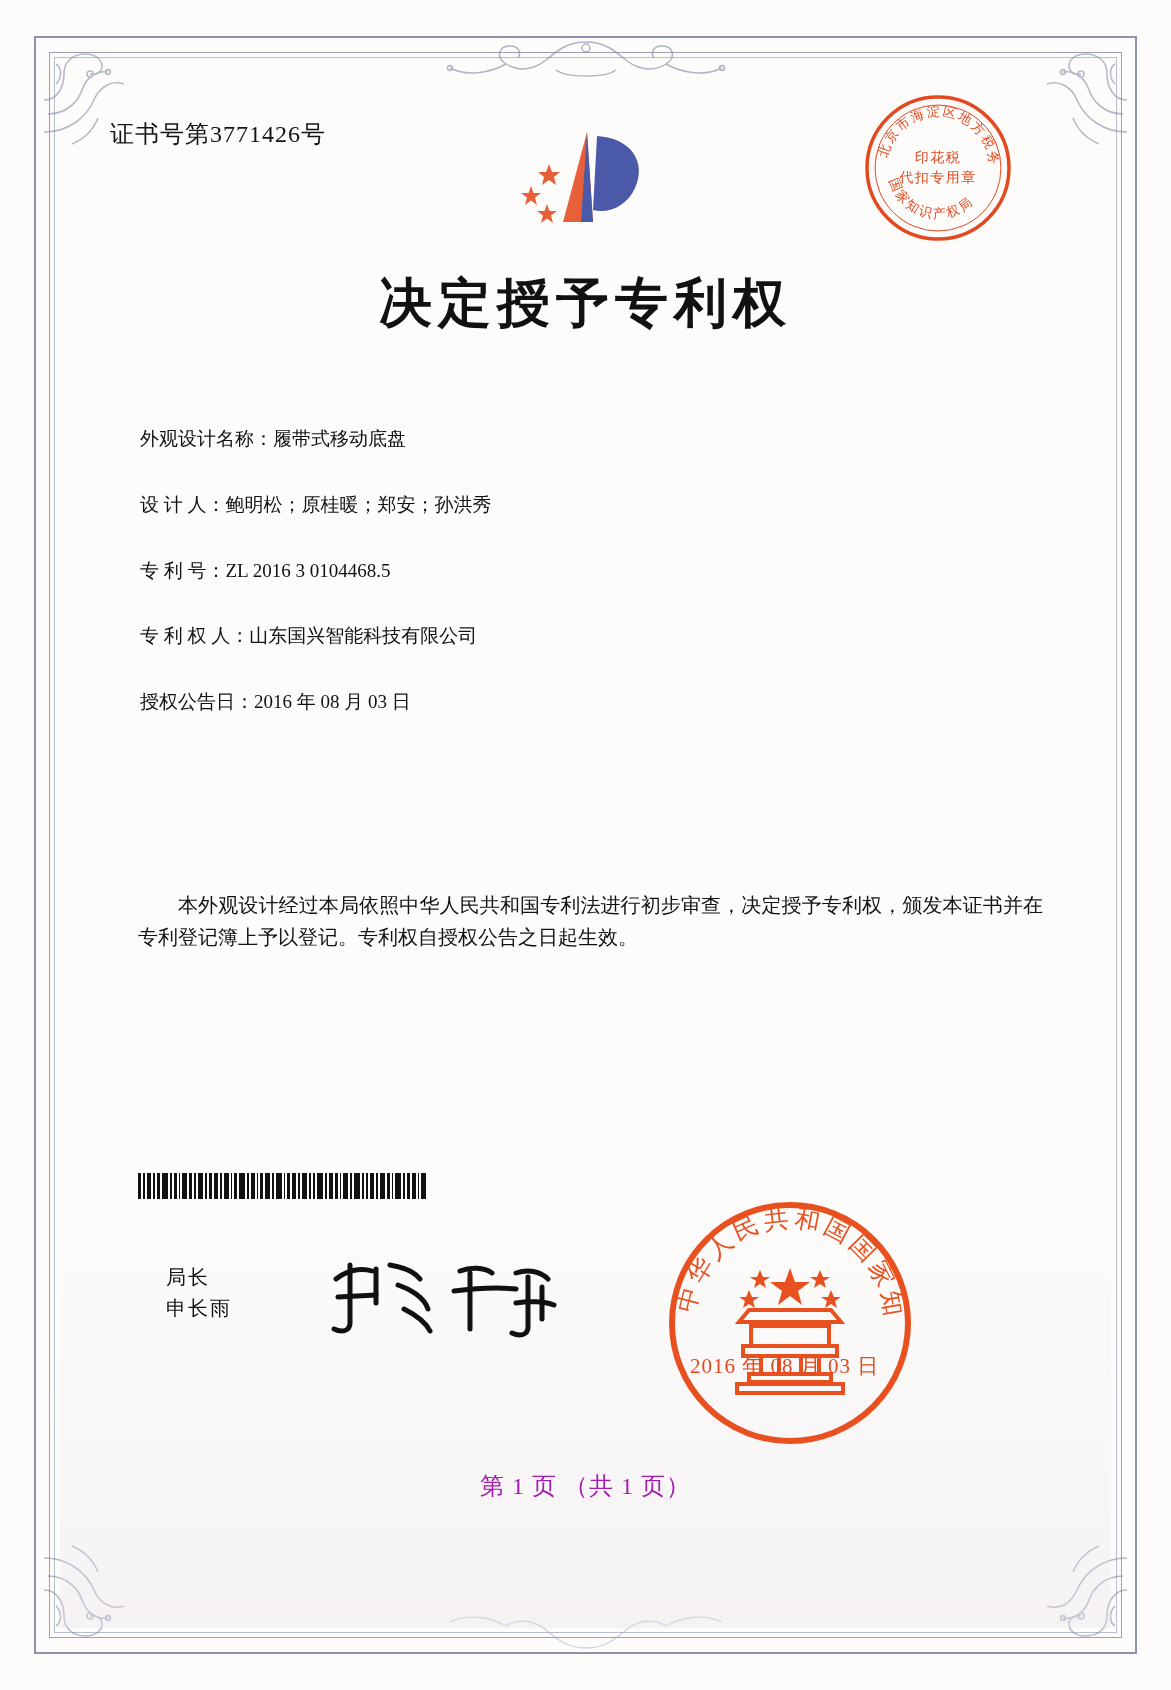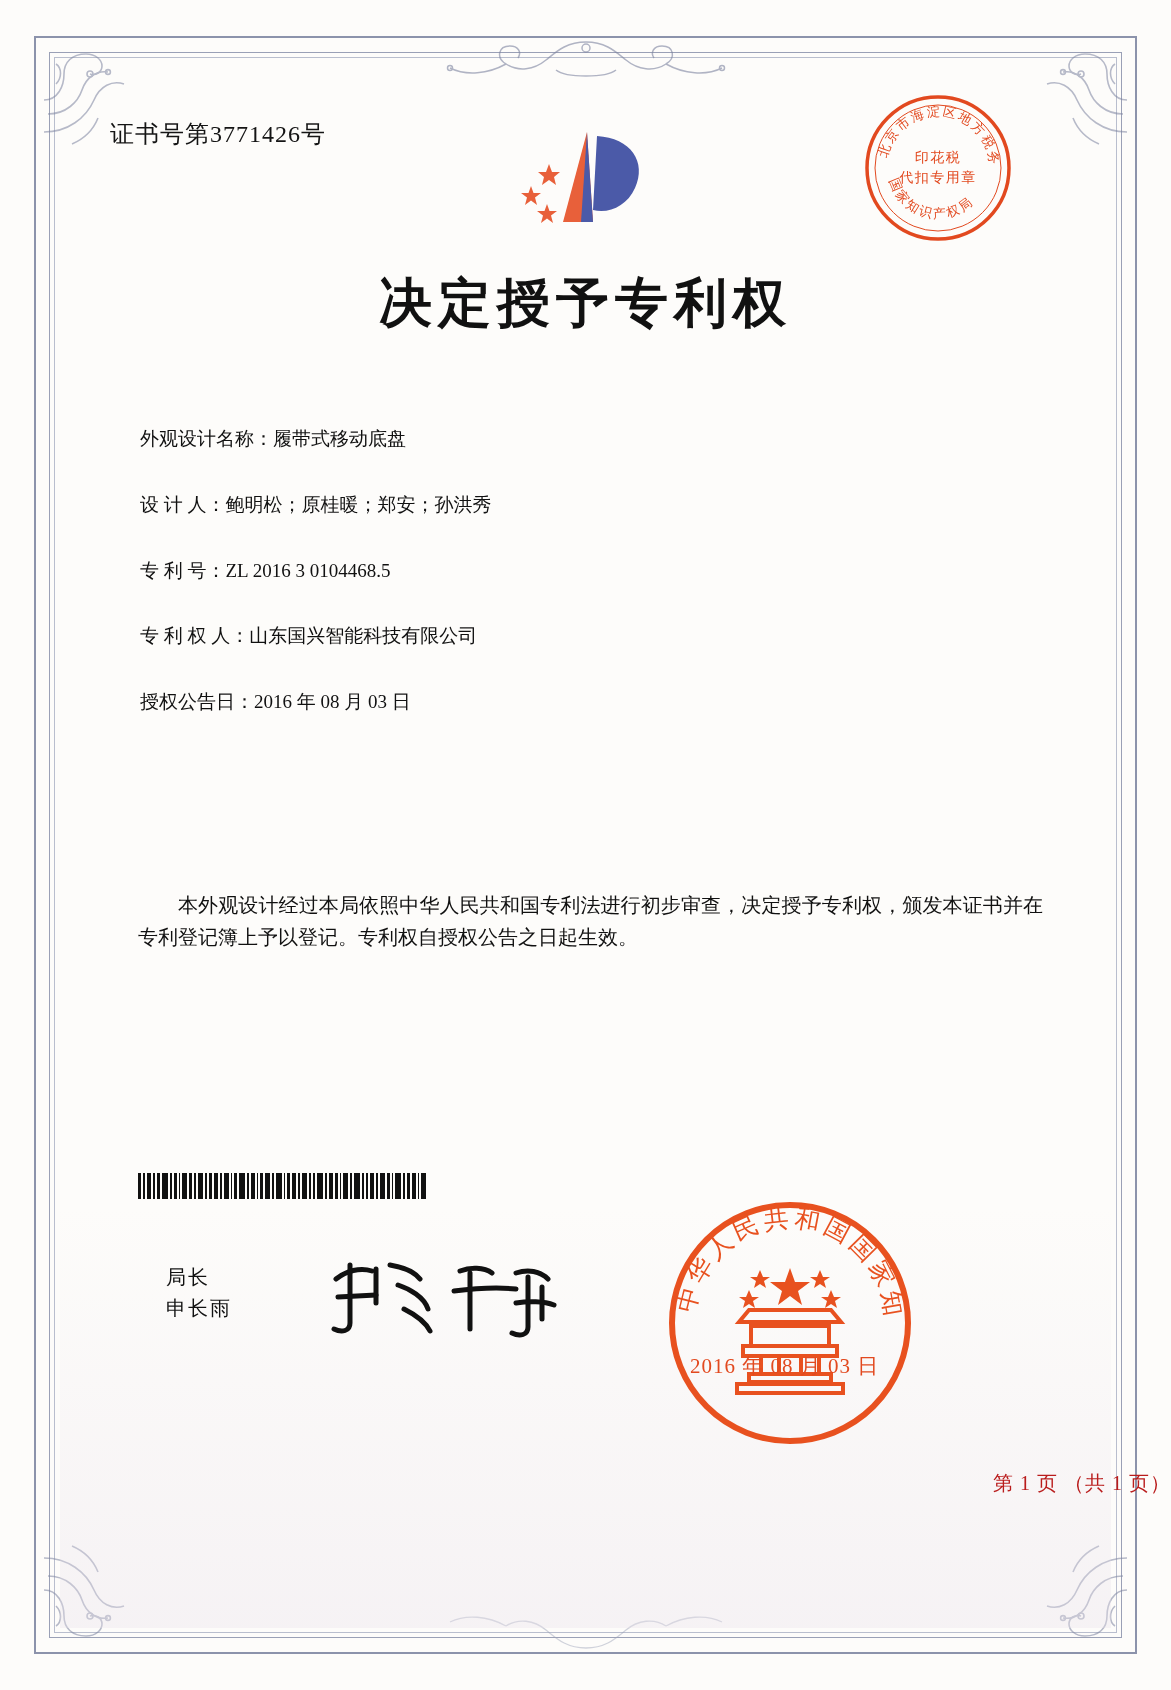--- a/index.html
+++ b/index.html
@@ -217,23 +217,23 @@
     color: #e2491f;
     letter-spacing: 1px;
     font-family: "Liberation Serif", "DejaVu Serif", serif;
   }
 
   .page-footer {
     position: absolute;
     left: 0;
     right: 0;
     top: 1470px;
-    text-align: right;
-    font-size: 20px;
-    color: #b91c1c;
+    text-align: center;
+    font-size: 24px;
+    color: #a21caf;
     letter-spacing: 1px;
   }
 
   
   .wash {
     position: absolute;
     left: 60px;
     right: 60px;
     bottom: 62px;
     height: 420px;

